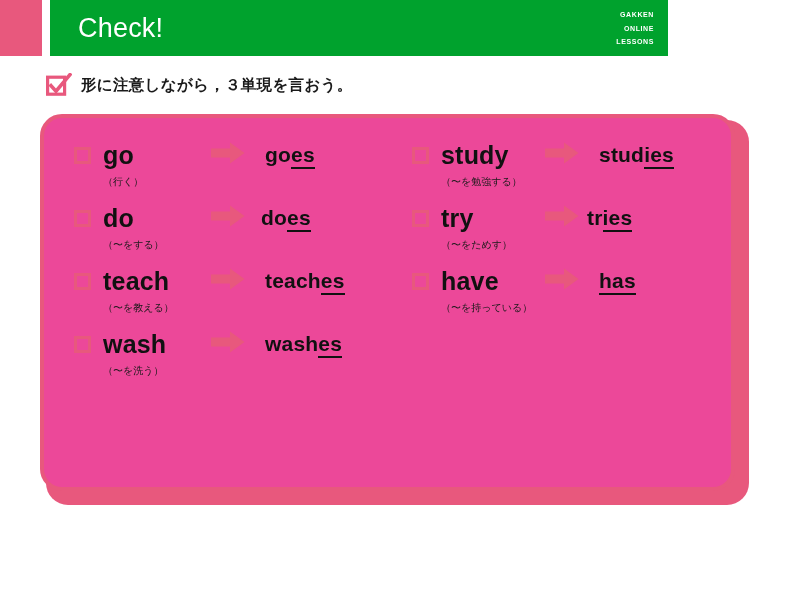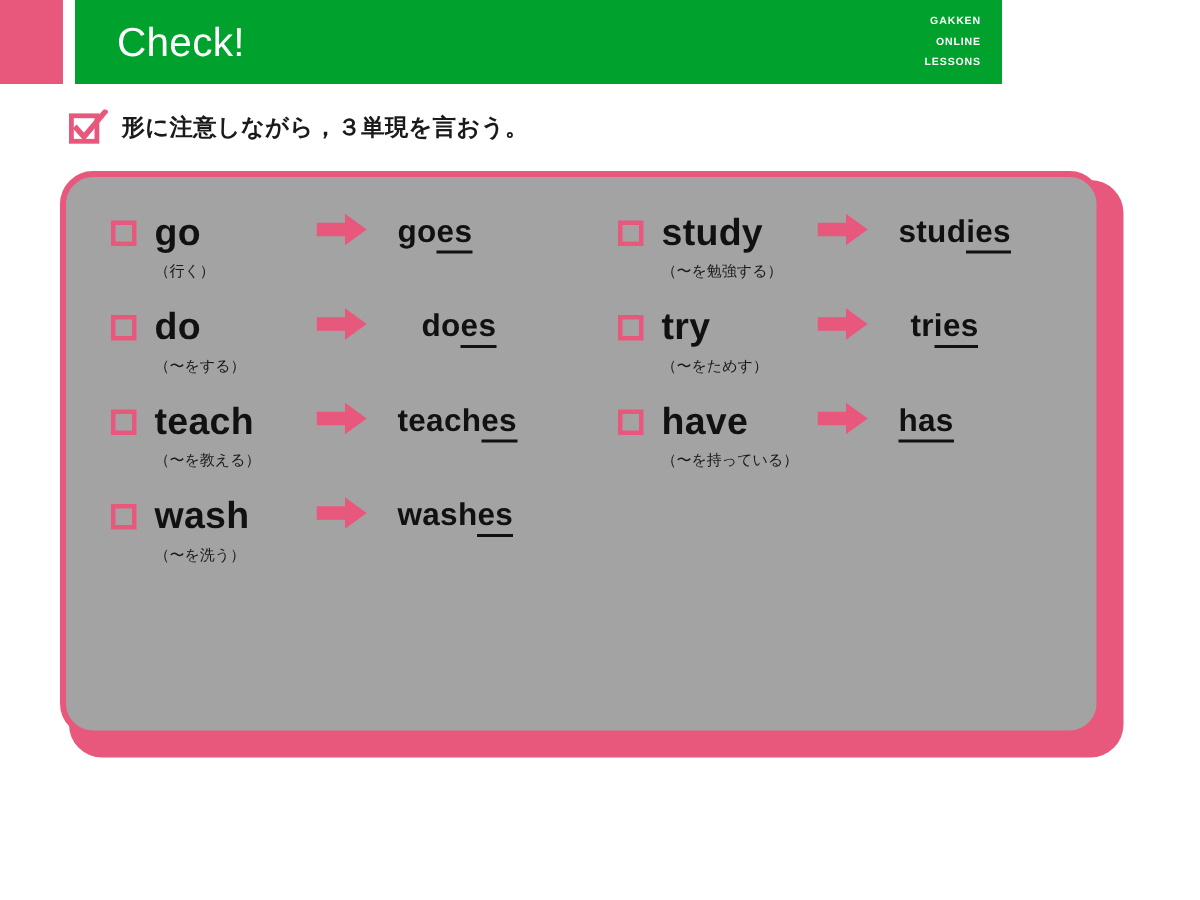--- a/index.html
+++ b/index.html
@@ -102,21 +102,21 @@
     height: 385px;
     background: #e8587d;
     border-radius: 22px;
   }
   .panel {
     position: absolute;
     left: 40px;
     top: 114px;
     width: 695px;
     height: 377px;
-    background: #a3a3a3;
+    background: #ec4899;
     border: 4px solid #e8587d;
     border-radius: 22px;
     box-sizing: border-box;
   }
 
   
   .columns {
     position: absolute;
     left: 0;
     top: 0;
@@ -219,21 +219,21 @@
           </div>
           <div class="gloss">（行く）</div>
         </div>
         <div class="vrow">
           <div class="vrow-main">
             <span class="box-icon"></span>
             <span class="base-word" style="min-width: 108px;">do</span>
             <span class="arrow-icon"><svg width="34" height="22" viewBox="0 0 34 22" aria-hidden="true">
                 <path d="M0 6.5 H19 V0.5 L33.5 11 L19 21.5 V15.5 H0 Z" fill="#e8587d"></path>
               </svg></span>
-            <span class="form-word" style="margin-left: 36px;"><span>do</span><span class="und">es</span></span>
+            <span class="form-word" style="margin-left: 16px;"><span>do</span><span class="und">es</span></span>
           </div>
           <div class="gloss">（〜をする）</div>
         </div>
         <div class="vrow">
           <div class="vrow-main">
             <span class="box-icon"></span>
             <span class="base-word" style="min-width: 108px;">teach</span>
             <span class="arrow-icon"><svg width="34" height="22" viewBox="0 0 34 22" aria-hidden="true">
                 <path d="M0 6.5 H19 V0.5 L33.5 11 L19 21.5 V15.5 H0 Z" fill="#e8587d"></path>
               </svg></span>
@@ -265,21 +265,21 @@
           </div>
           <div class="gloss">（〜を勉強する）</div>
         </div>
         <div class="vrow">
           <div class="vrow-main">
             <span class="box-icon"></span>
             <span class="base-word" style="min-width: 104px;">try</span>
             <span class="arrow-icon"><svg width="34" height="22" viewBox="0 0 34 22" aria-hidden="true">
                 <path d="M0 6.5 H19 V0.5 L33.5 11 L19 21.5 V15.5 H0 Z" fill="#e8587d"></path>
               </svg></span>
-            <span class="form-word" style="margin-left: 28px;"><span>tr</span><span class="und">ies</span></span>
+            <span class="form-word" style="margin-left: 8px;"><span>tr</span><span class="und">ies</span></span>
           </div>
           <div class="gloss">（〜をためす）</div>
         </div>
         <div class="vrow">
           <div class="vrow-main">
             <span class="box-icon"></span>
             <span class="base-word" style="min-width: 104px;">have</span>
             <span class="arrow-icon"><svg width="34" height="22" viewBox="0 0 34 22" aria-hidden="true">
                 <path d="M0 6.5 H19 V0.5 L33.5 11 L19 21.5 V15.5 H0 Z" fill="#e8587d"></path>
               </svg></span>

